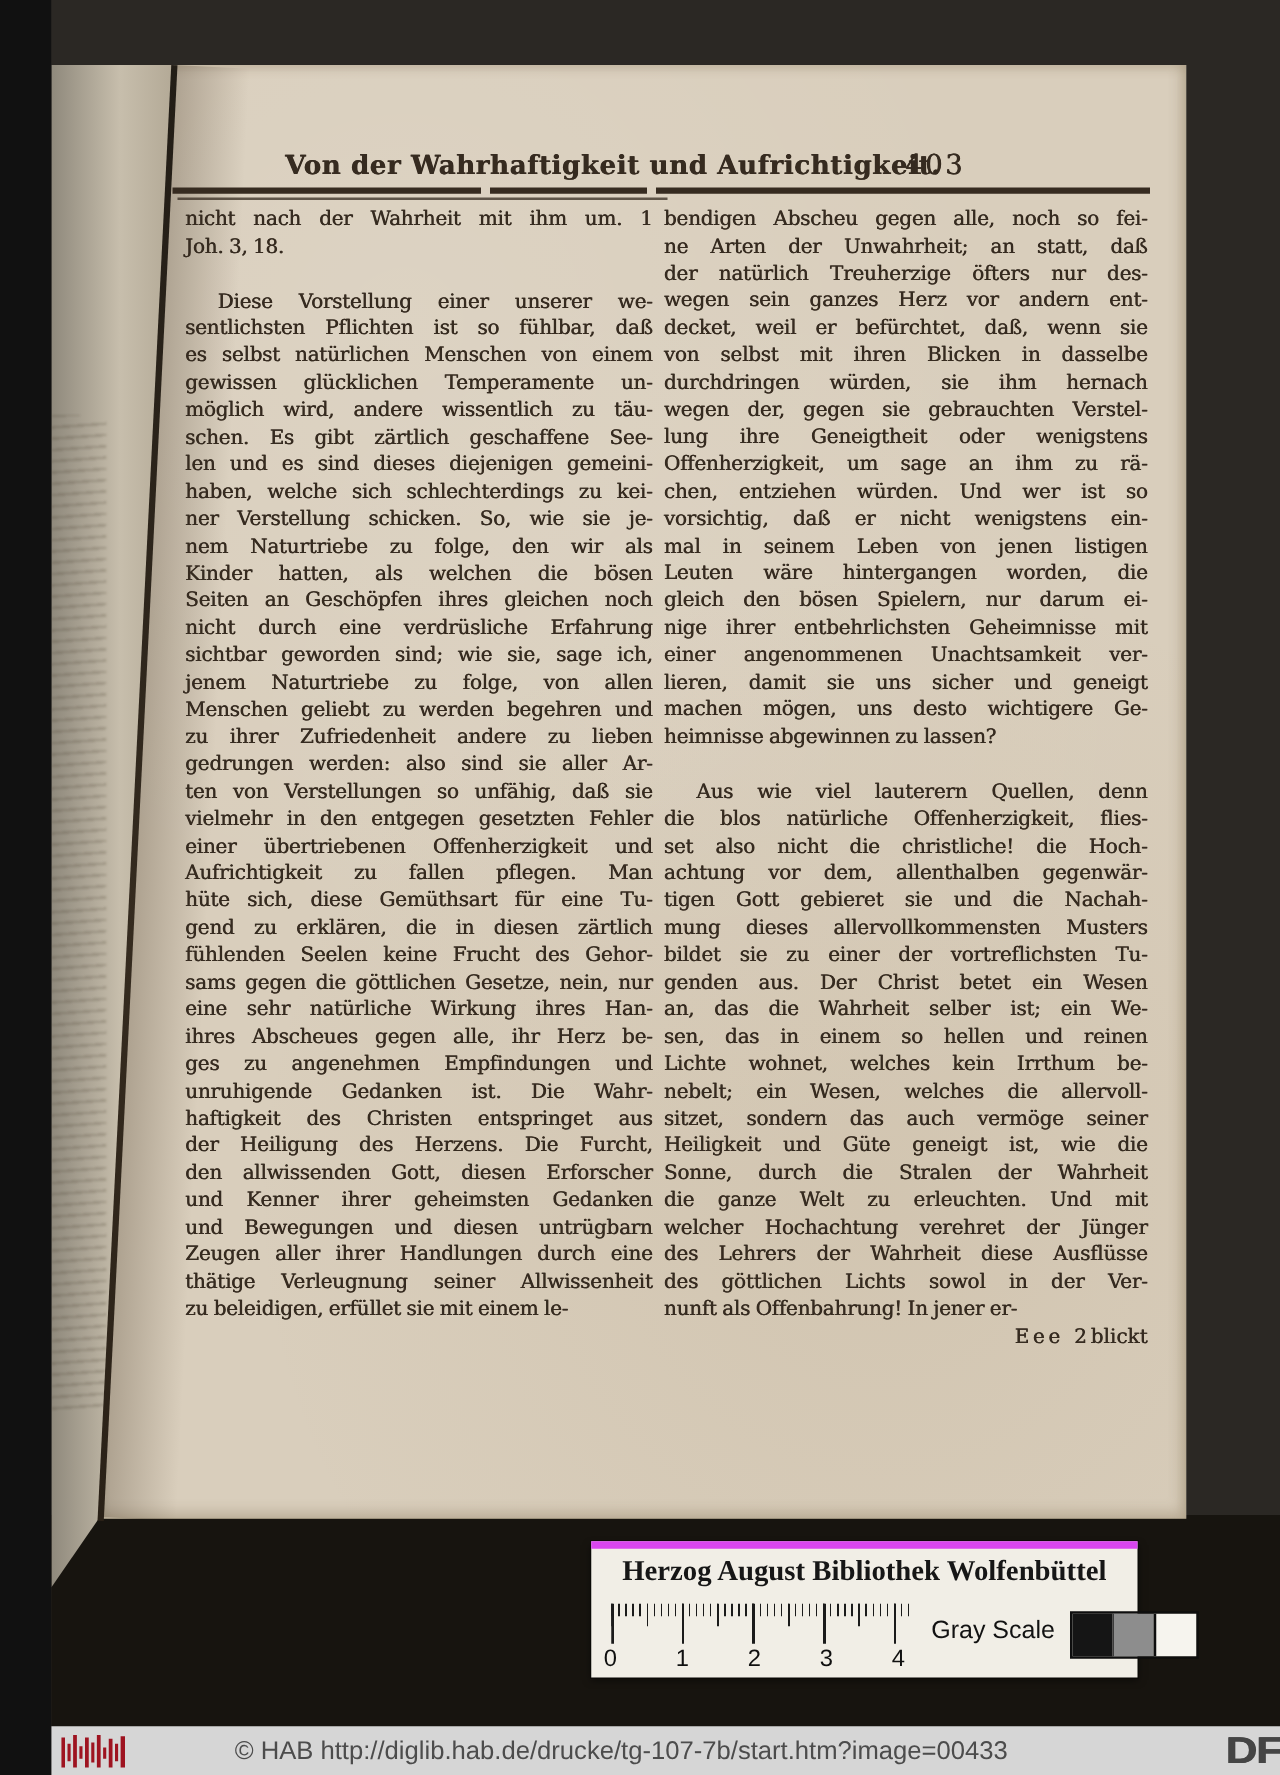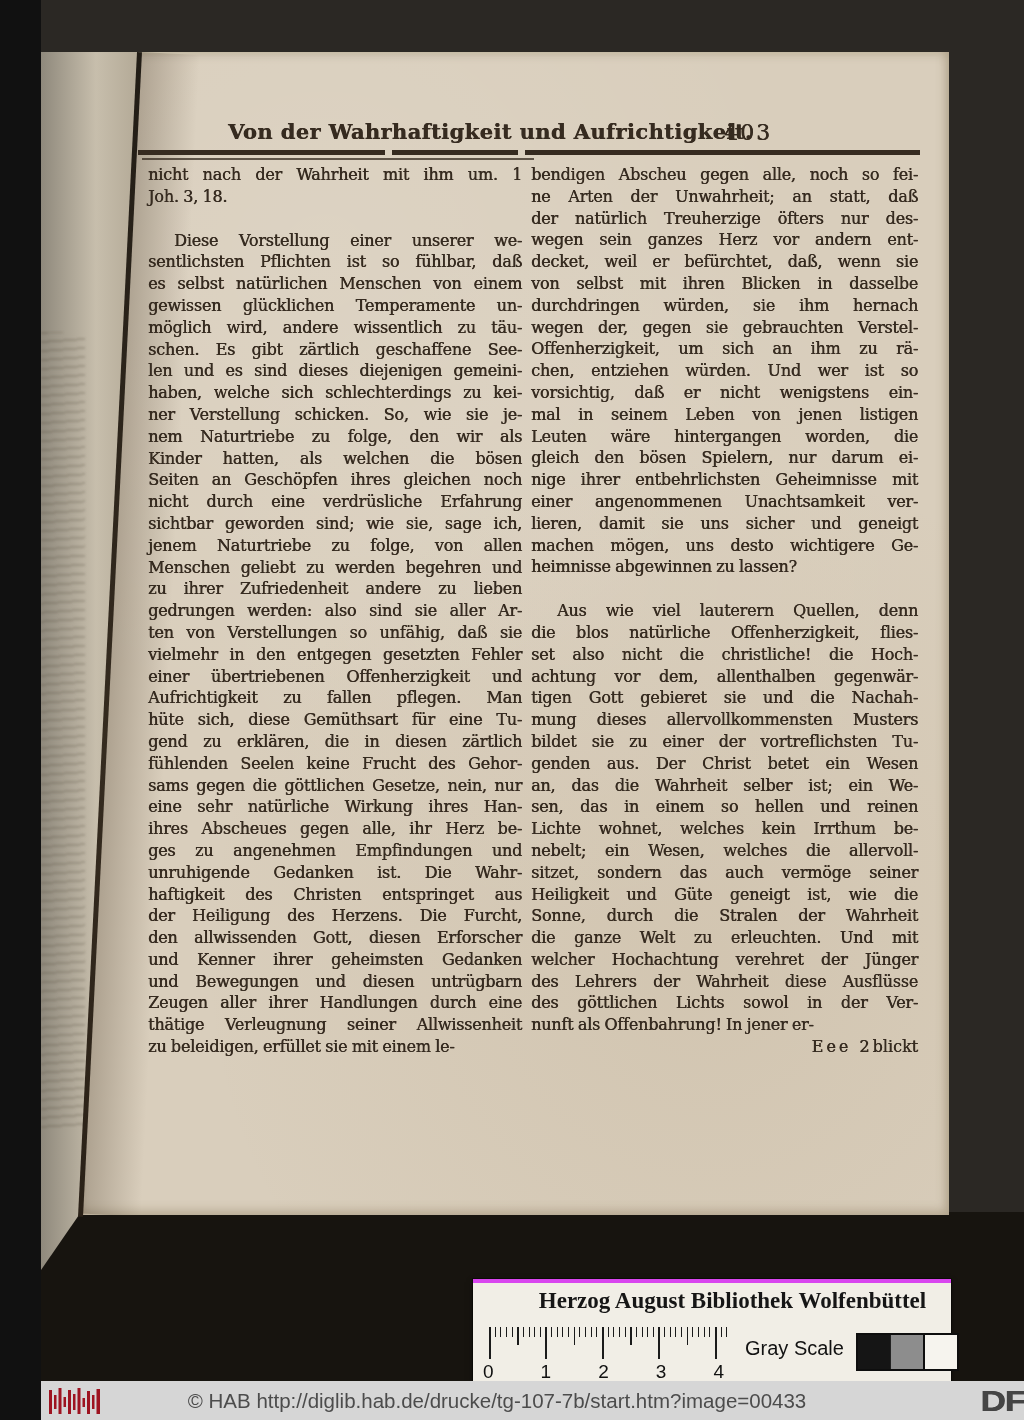--- a/index.html
+++ b/index.html
@@ -44,23 +44,23 @@
   .tline{font-size:16px;line-height:21.8px;height:21.8px;white-space:nowrap;
     text-align:justify;text-align-last:justify;letter-spacing:-.2px;word-spacing:-.5px;
     text-shadow:.4px 0 0 currentColor;}
   .tline.end{text-align-last:left;}
   .tline.indent{text-indent:26px;}
   .tline.gap{height:22px;}
   .sigrow{display:flex;justify-content:flex-end;font-size:16px;line-height:21.8px;
     text-shadow:.4px 0 0 currentColor;}
   .sig-mark{letter-spacing:3px;}
   
-  .scale-card{position:absolute;left:432px;top:1279px;width:437px;height:103px;
-    background:var(--card-white,#f1eee6);border-top:4px solid #d946ef;
-    box-shadow:0 0 0 1px rgba(0,0,0,.4), 0 3px 6px rgba(0,0,0,.5);padding-left:41px;}
+  .scale-card{position:absolute;left:432px;top:1233px;width:437px;height:103px;
+    background:var(--card-white,#f1eee6);border-top:6px solid #d946ef;
+    box-shadow:0 0 0 1px rgba(0,0,0,.4), 0 3px 6px rgba(0,0,0,.5);}
   .card-title{font-family:"Liberation Serif",serif;font-weight:bold;font-size:23px;
     text-align:center;margin-top:5px;color:#161616;white-space:nowrap;}
   .card-bottom{position:absolute;left:16px;right:10px;top:42px;height:56px;display:flex;}
   .ruler{position:relative;width:246px;height:56px;flex:none;}
   .ruler-ticks{position:absolute;top:2px;left:0;width:246px;height:32px;
     background-image:
       repeating-linear-gradient(90deg,#1b1b1b 0 2px,transparent 2px 56.5px),
       repeating-linear-gradient(90deg,#1b1b1b 0 1.5px,transparent 1.5px 28.25px),
       repeating-linear-gradient(90deg,#1b1b1b 0 1px,transparent 1px 5.65px);
     background-size:228px 32px,228px 18px,243px 10px;background-repeat:no-repeat;}
@@ -156,21 +156,22 @@
       <div class="col-right">
         <div>
             <div class="tline normal">bendigen Abscheu gegen alle, noch so fei-</div>
             <div class="tline normal">ne Arten der Unwahrheit; an statt, daß</div>
             <div class="tline normal">der natürlich Treuherzige öfters nur des-</div>
             <div class="tline normal">wegen sein ganzes Herz vor andern ent-</div>
             <div class="tline normal">decket, weil er befürchtet, daß, wenn sie</div>
             <div class="tline normal">von selbst mit ihren Blicken in dasselbe</div>
             <div class="tline normal">durchdringen würden, sie ihm hernach</div>
             <div class="tline normal">wegen der, gegen sie gebrauchten Verstel-</div>
-            <div class="tline normal">Offenherzigkeit, um sich an ihm zu rä-</div>
+            <div class="tline normal">lung ihre Geneigtheit oder wenigstens</div>
+            <div class="tline normal">Offenherzigkeit, um sage an ihm zu rä-</div>
             <div class="tline normal">chen, entziehen würden. Und wer ist so</div>
             <div class="tline normal">vorsichtig, daß er nicht wenigstens ein-</div>
             <div class="tline normal">mal in seinem Leben von jenen listigen</div>
             <div class="tline normal">Leuten wäre hintergangen worden, die</div>
             <div class="tline normal">gleich den bösen Spielern, nur darum ei-</div>
             <div class="tline normal">nige ihrer entbehrlichsten Geheimnisse mit</div>
             <div class="tline normal">einer angenommenen Unachtsamkeit ver-</div>
             <div class="tline normal">lieren, damit sie uns sicher und geneigt</div>
             <div class="tline normal">machen mögen, uns desto wichtigere Ge-</div>
             <div class="tline end">heimnisse abgewinnen zu lassen?</div>

